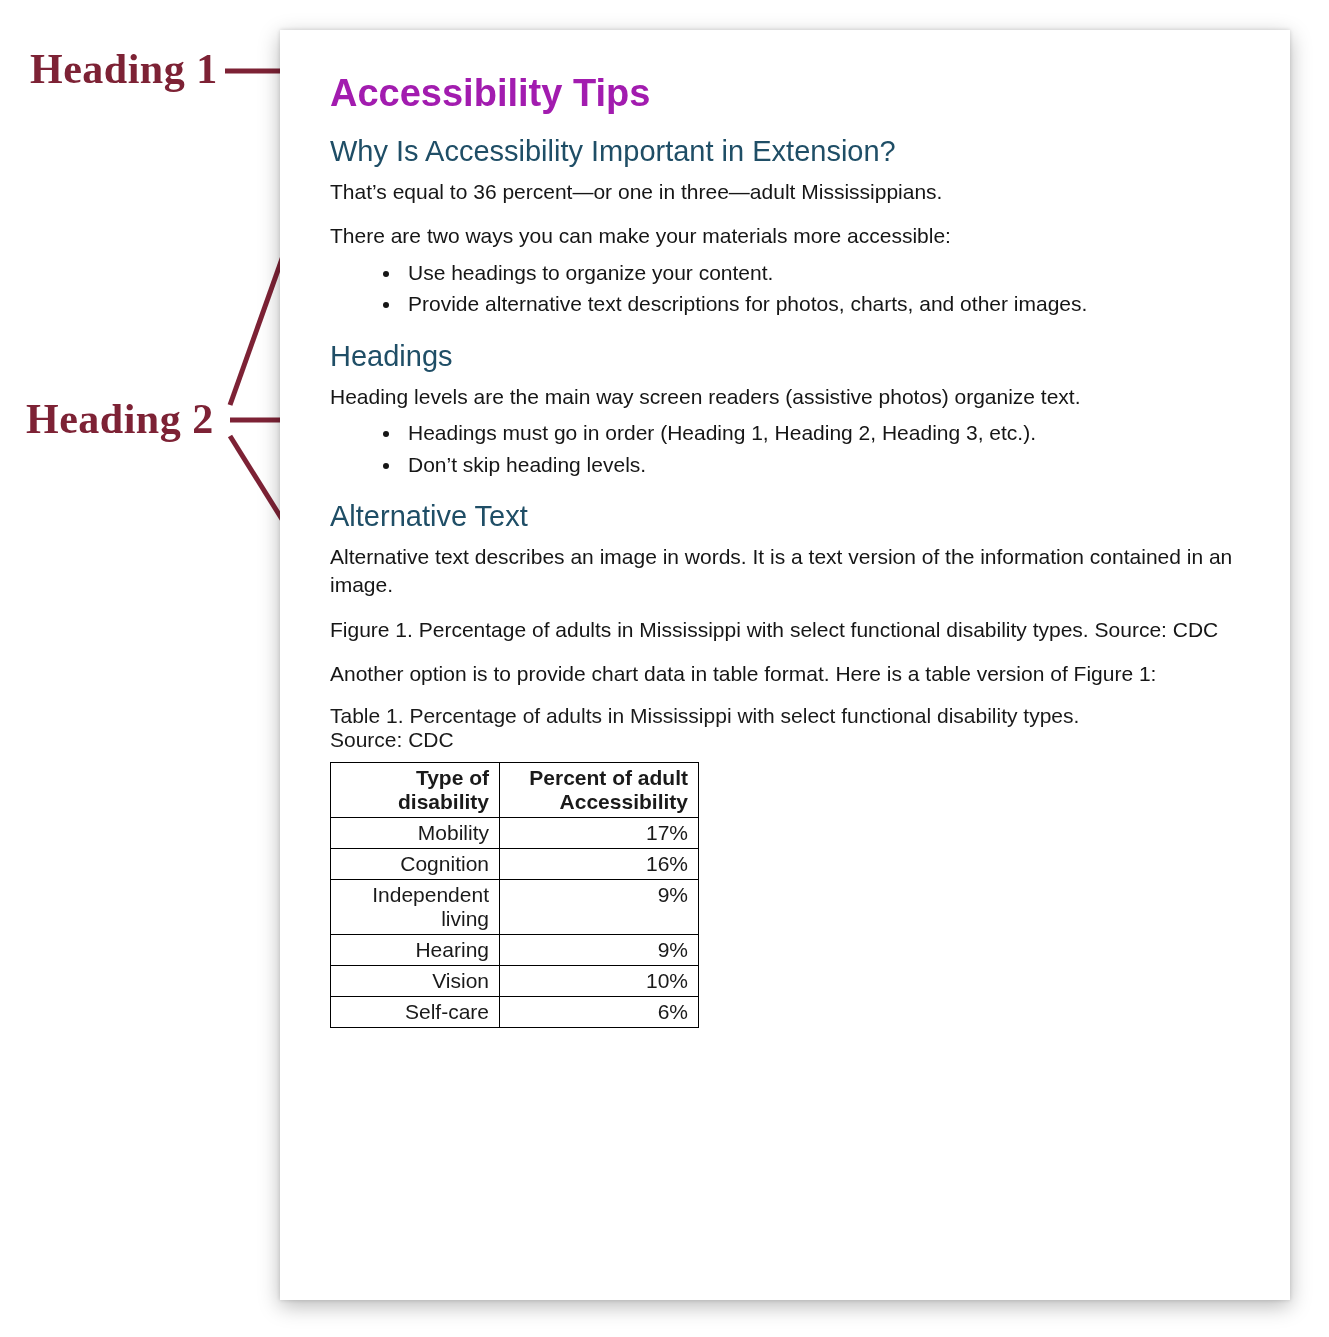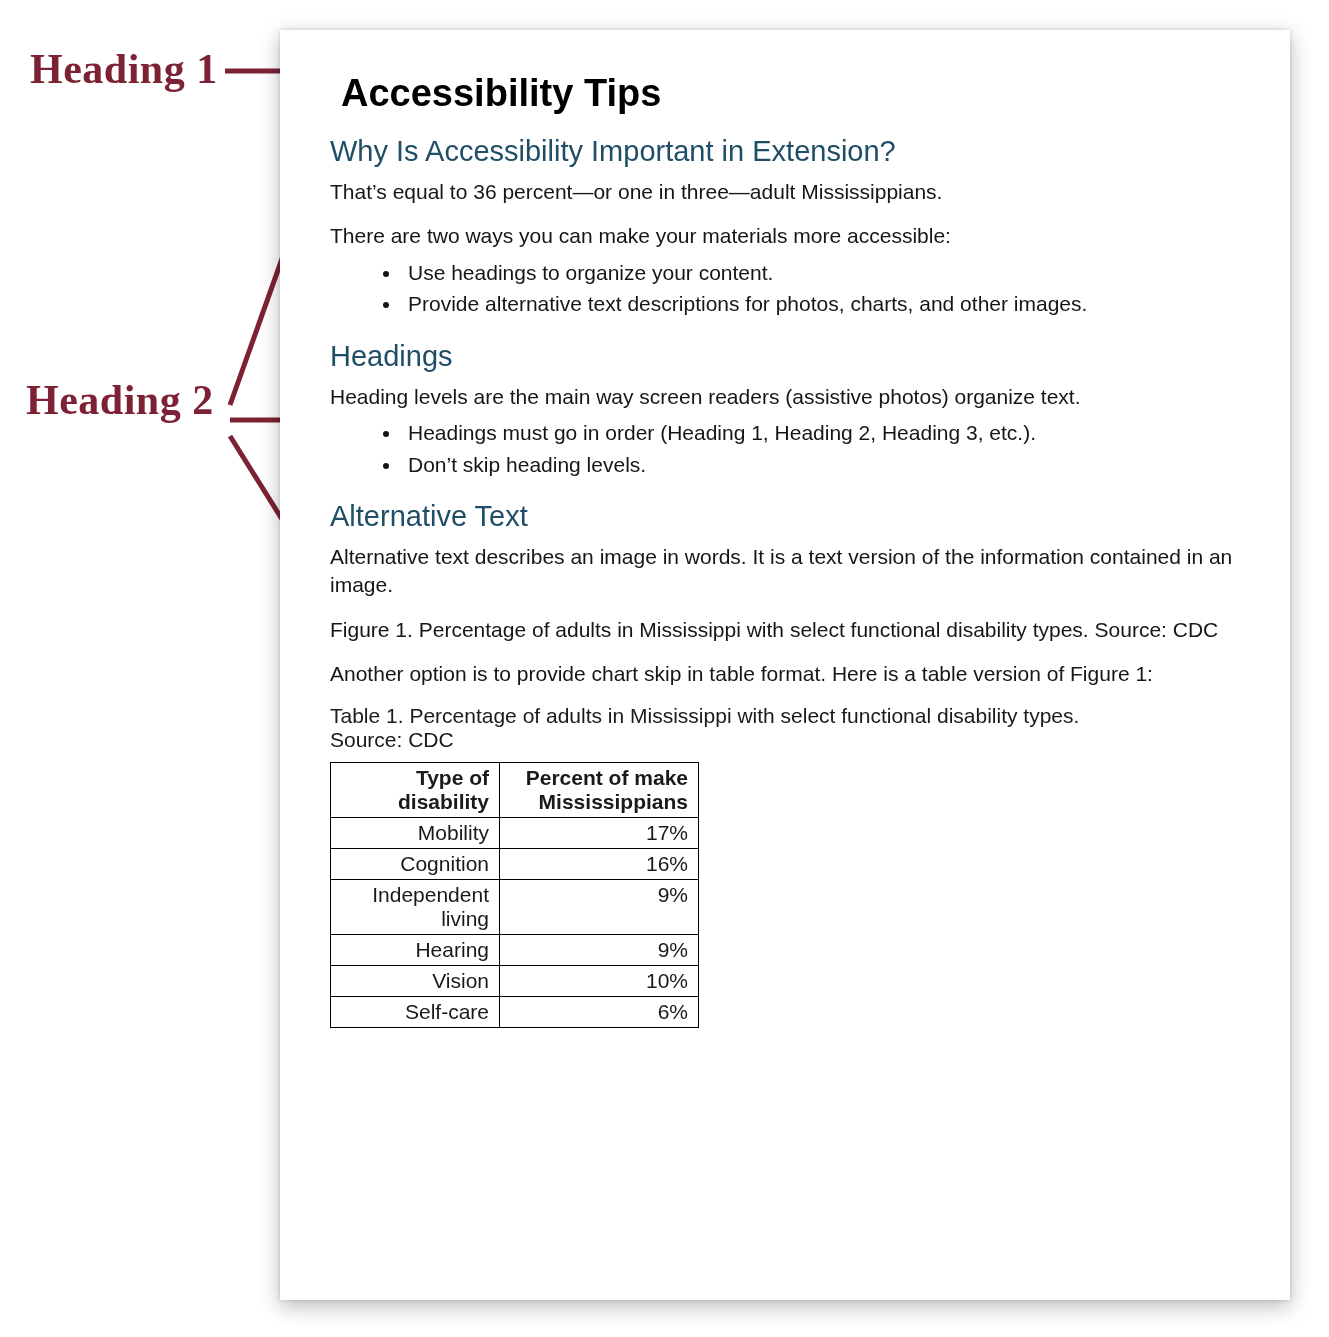--- a/index.html
+++ b/index.html
@@ -21,22 +21,22 @@
     width: 1010px;
     height: 1270px;
     background: #ffffff;
     box-shadow: 0 6px 20px rgba(0,0,0,0.28), 0 0 4px rgba(0,0,0,0.15);
     padding: 42px 50px 40px 50px;
     box-sizing: border-box;
   }
   .h1 {
     font-size: 38px;
     font-weight: 700;
-    color: #000000;
-    margin: 0 0 18px 11px;
+    color: #a21caf;
+    margin: 0 0 18px 0;
     letter-spacing: 0px;
   }
   .h2 {
     font-size: 29px;
     font-weight: 400;
     color: #1F4E66;
     margin: 20px 0 8px 0;
   }
   .p {
     font-size: 21px;
@@ -97,21 +97,21 @@
     height: 1337px;
     pointer-events: none;
   }
 </style>
 </head>
 <body>
 
 <div class="stage">
 
   <div class="anno" style="left:30px; top:45px;">Heading 1</div>
-  <div class="anno" style="left:26px; top:376px;">Heading 2</div>
+  <div class="anno" style="left:26px; top:395px;">Heading 2</div>
 
   <svg class="overlay" viewBox="0 0 1329 1337">
     <defs>
       <marker id="arrowhead" markerWidth="14" markerHeight="12" refX="12" refY="6" orient="auto" markerUnits="userSpaceOnUse">
         <path d="M0,0 L14,6 L0,12 Z" fill="#7D2235"></path>
       </marker>
     </defs>
 
     <line x1="225" y1="71" x2="310" y2="71" stroke="#7D2235" stroke-width="5" marker-end="url(#arrowhead)"></line>
 
@@ -135,30 +135,30 @@
     <div class="h2">Headings</div>
     <div class="p" style="margin-bottom:6px;">Heading levels are the main way screen readers (assistive photos) organize text.</div>
     <ul class="bul">
       <li>Headings must go in order (Heading 1, Heading 2, Heading 3, etc.).</li>
       <li>Don’t skip heading levels.</li>
     </ul>
 
     <div class="h2">Alternative Text</div>
     <div class="p">Alternative text describes an image in words. It is a text version of the information contained in an image.</div>
     <div class="p">Figure 1. Percentage of adults in Mississippi with select functional disability types. Source: CDC</div>
-    <div class="p">Another option is to provide chart skip in table format. Here is a table version of Figure 1:</div>
+    <div class="p">Another option is to provide chart data in table format. Here is a table version of Figure 1:</div>
 
     <div class="tblcap-bold">Table 1. Percentage of adults in Mississippi with select functional disability types.</div>
     <div class="tblcap-src">Source: CDC</div>
 
     <table class="data">
       <tbody>
           <tr>
         <th class="c1">Type of disability</th>
-        <th class="c2">Percent of make Mississippians</th>
+        <th class="c2">Percent of adult Accessibility</th>
       </tr>
       <tr>
         <td class="c1">Mobility</td>
         <td class="c2">17%</td>
       </tr>
       <tr>
         <td class="c1">Cognition</td>
         <td class="c2">16%</td>
       </tr>
       <tr>

